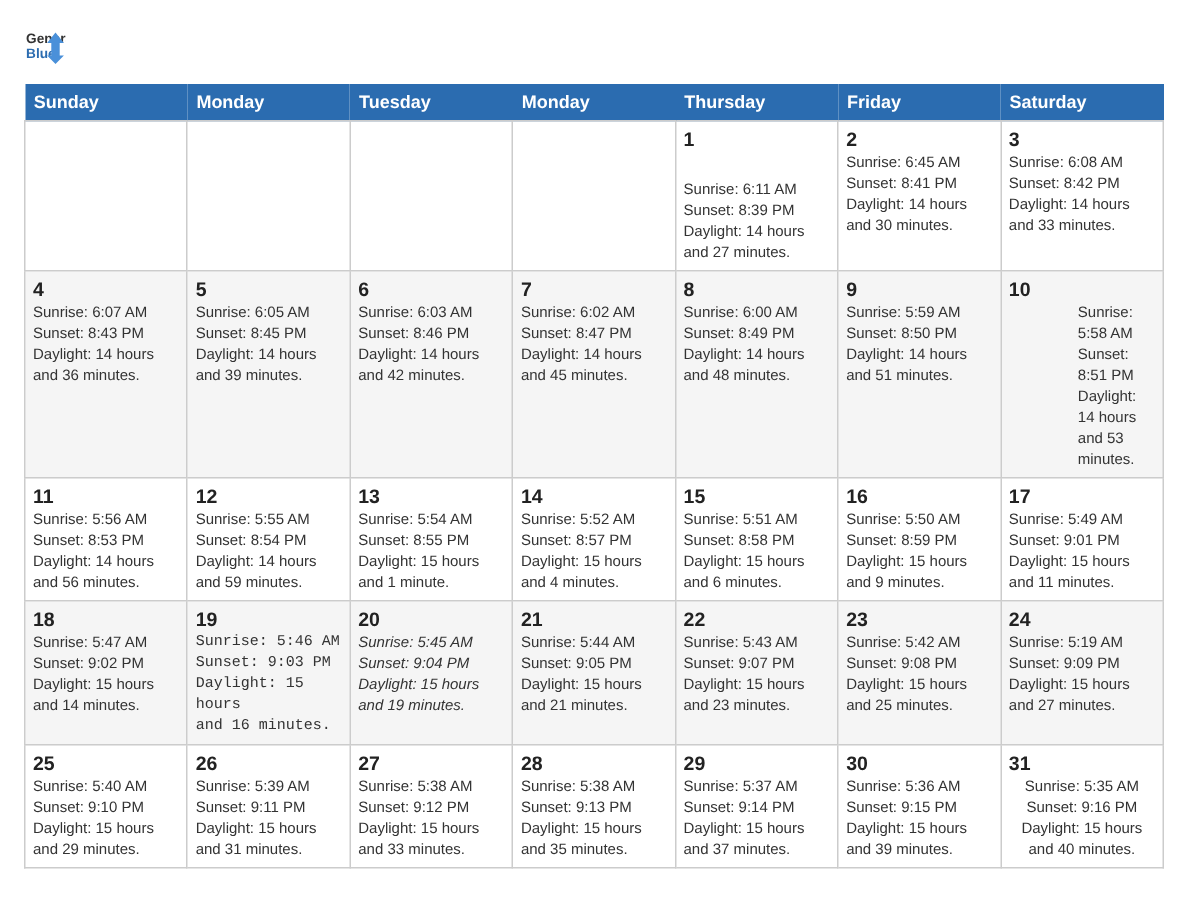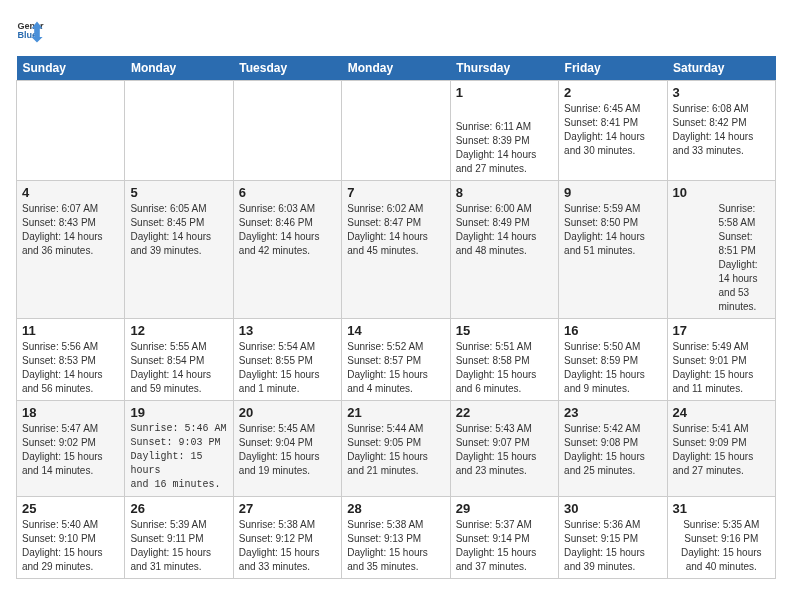--- a/index.html
+++ b/index.html
@@ -251,21 +251,21 @@
         </td>
         <td>
           <div class="day-number">19</div>
           <div class="day-info" style="white-space: pre-line; font-family: Liberation Mono, monospace;">Sunrise: 5:46 AM
 Sunset: 9:03 PM
 Daylight: 15 hours
 and 16 minutes.</div>
         </td>
         <td>
           <div class="day-number">20</div>
-          <div class="day-info" style="white-space: pre-line;">Sunrise: 5:45 AM
+          <div class="day-info" style="white-space: pre-line; font-style: italic;">Sunrise: 5:45 AM
 Sunset: 9:04 PM
 Daylight: 15 hours
 and 19 minutes.</div>
         </td>
         <td>
           <div class="day-number">21</div>
           <div class="day-info" style="white-space: pre-line;">Sunrise: 5:44 AM
 Sunset: 9:05 PM
 Daylight: 15 hours
 and 21 minutes.</div>
@@ -279,21 +279,21 @@
         </td>
         <td>
           <div class="day-number">23</div>
           <div class="day-info" style="white-space: pre-line;">Sunrise: 5:42 AM
 Sunset: 9:08 PM
 Daylight: 15 hours
 and 25 minutes.</div>
         </td>
         <td>
           <div class="day-number">24</div>
-          <div class="day-info" style="white-space: pre-line;">Sunrise: 5:41 AM
+          <div class="day-info" style="white-space: pre-line;">Sunrise: 5:19 AM
 Sunset: 9:09 PM
 Daylight: 15 hours
 and 27 minutes.</div>
         </td>
       </tr>
       <tr>
         <td>
           <div class="day-number">25</div>
           <div class="day-info" style="white-space: pre-line;">Sunrise: 5:40 AM
 Sunset: 9:10 PM

